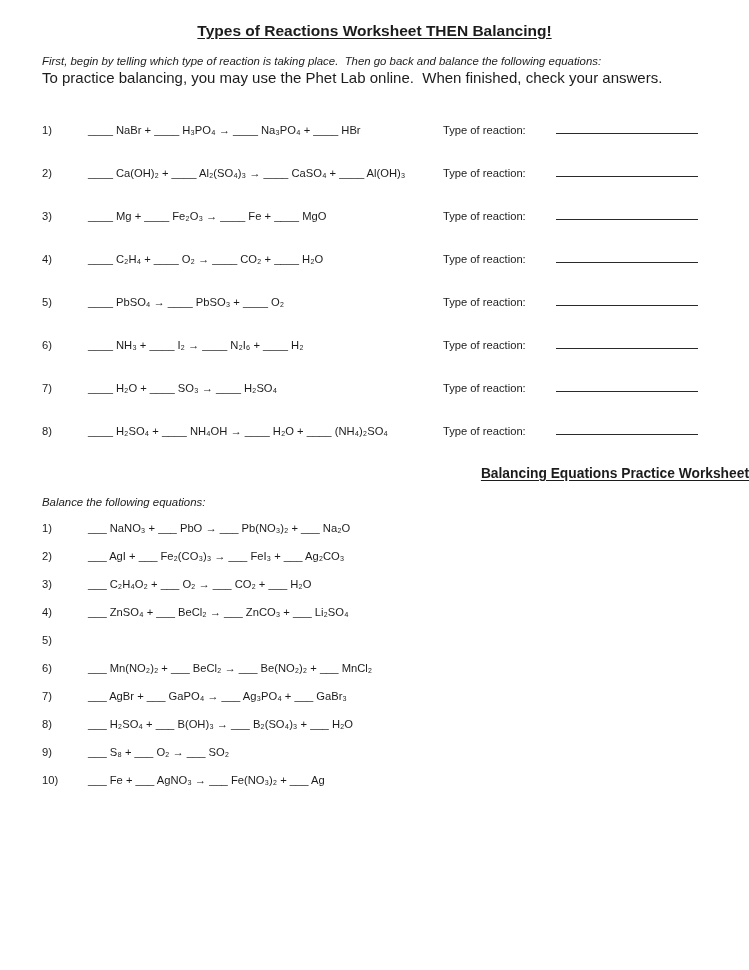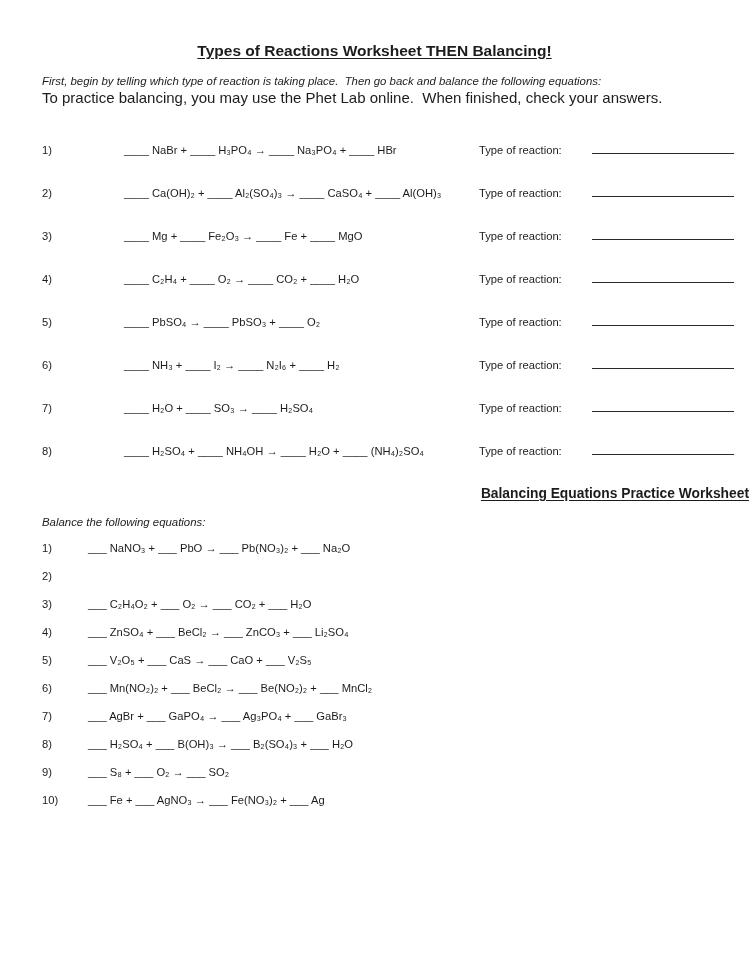--- a/index.html
+++ b/index.html
@@ -4,34 +4,34 @@
 <style>
   html, body { margin:0; padding:0; background:#fff; }
   .page {
     position:relative;
     width:749px; height:970px;
     background:#ffffff;
     color:#1c1c1c;
     font-family:"Liberation Sans","DejaVu Sans",sans-serif;
     overflow:hidden;
   }
-  .title { padding-top:42px; text-align:center; font-size:15.5px; font-weight:bold; }
+  .title { padding-top:22px; text-align:center; font-size:15.5px; font-weight:bold; }
   .title .u { text-decoration:underline; text-underline-offset:2px; }
   .intro { margin:15px 42px 0 42px; }
   .intro-line1 { font-size:11.4px; font-style:italic; white-space:pre-wrap; }
   .intro-line2 { font-size:15px; white-space:pre-wrap; margin-top:2px; }
 
   .part1 { margin-top:36px; }
   .p1-row {
     display:flex; align-items:baseline;
     margin:0 38px 28px 42px;
     font-size:11.2px; line-height:14px;
   }
   .p1-row .num { flex:none; width:46px; }
-  .p1-row .eq  { flex:none; width:355px; white-space:pre;margin-left:36px; }
+  .p1-row .eq  { flex:none; width:355px; white-space:pre; }
   .type-cell { flex:none; display:flex; align-items:baseline; white-space:nowrap;gap:25px; }
   .blank-line {
     display:inline-block; flex:none;
     width:142px; height:11px; margin-left:5px;
     border-bottom:1.3px solid #2a2a2a;
   }
 
   .h2 { margin-top:2px; text-align:right; font-size:13.8px; font-weight:bold; }
   .h2 .u { text-decoration:underline; text-underline-offset:2px; }
   .instruction { margin:15px 42px 0 42px; font-size:11.4px; font-style:italic; }
@@ -143,35 +143,35 @@
 
   <div class="part2">
 
     <div class="p2-row">
       <span class="num">1)</span>
       <span class="eq">___ NaNO₃ + ___ PbO → ___ Pb(NO₃)₂ + ___ Na₂O</span>
     </div>
 
     <div class="p2-row">
       <span class="num">2)</span>
+      <span class="eq">___ AgI + ___ Fe₂(CO₃)₃ → ___ FeI₃ + ___ Ag₂CO₃</span>
     </div>
 
     <div class="p2-row">
       <span class="num">3)</span>
       <span class="eq">___ C₂H₄O₂ + ___ O₂ → ___ CO₂ + ___ H₂O</span>
     </div>
 
     <div class="p2-row">
       <span class="num">4)</span>
       <span class="eq">___ ZnSO₄ + ___ BeCl₂ → ___ ZnCO₃ + ___ Li₂SO₄</span>
     </div>
 
     <div class="p2-row">
       <span class="num">5)</span>
-      <span class="eq">___ V₂O₅ + ___ CaS → ___ CaO + ___ V₂S₅</span>
     </div>
 
     <div class="p2-row">
       <span class="num">6)</span>
       <span class="eq">___ Mn(NO₂)₂ + ___ BeCl₂ → ___ Be(NO₂)₂ + ___ MnCl₂</span>
     </div>
 
     <div class="p2-row">
       <span class="num">7)</span>
       <span class="eq">___ AgBr + ___ GaPO₄ → ___ Ag₃PO₄ + ___ GaBr₃</span>

